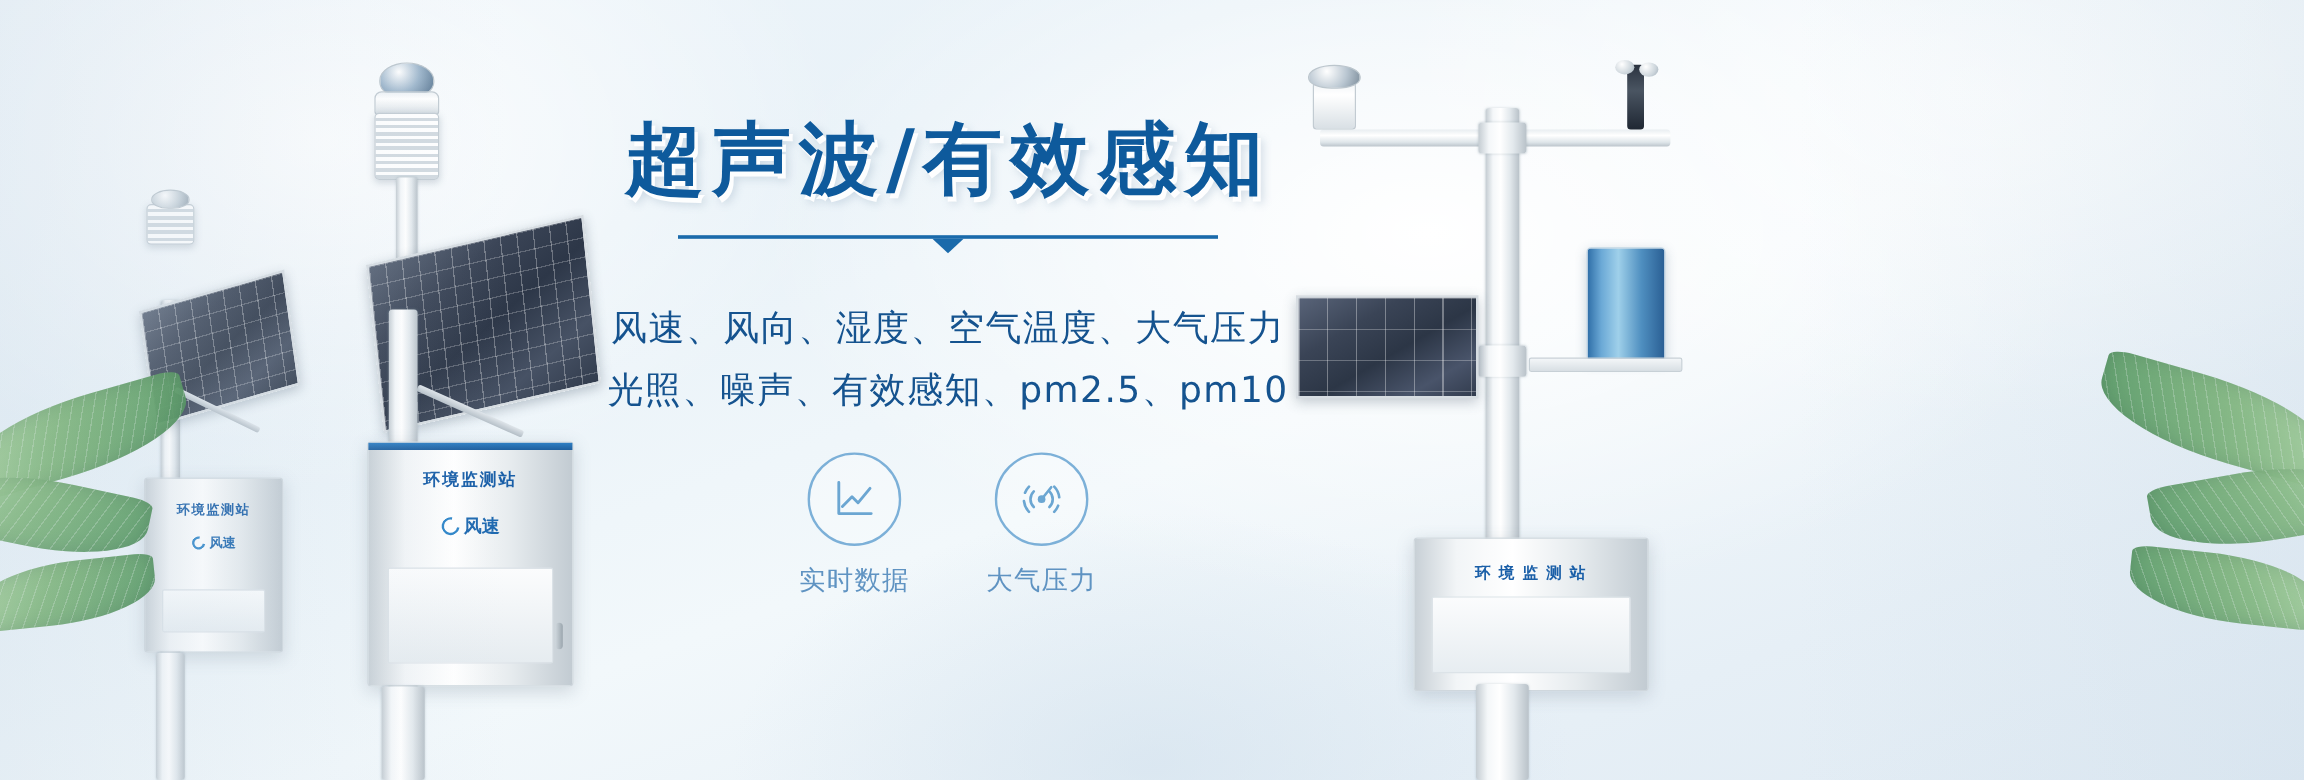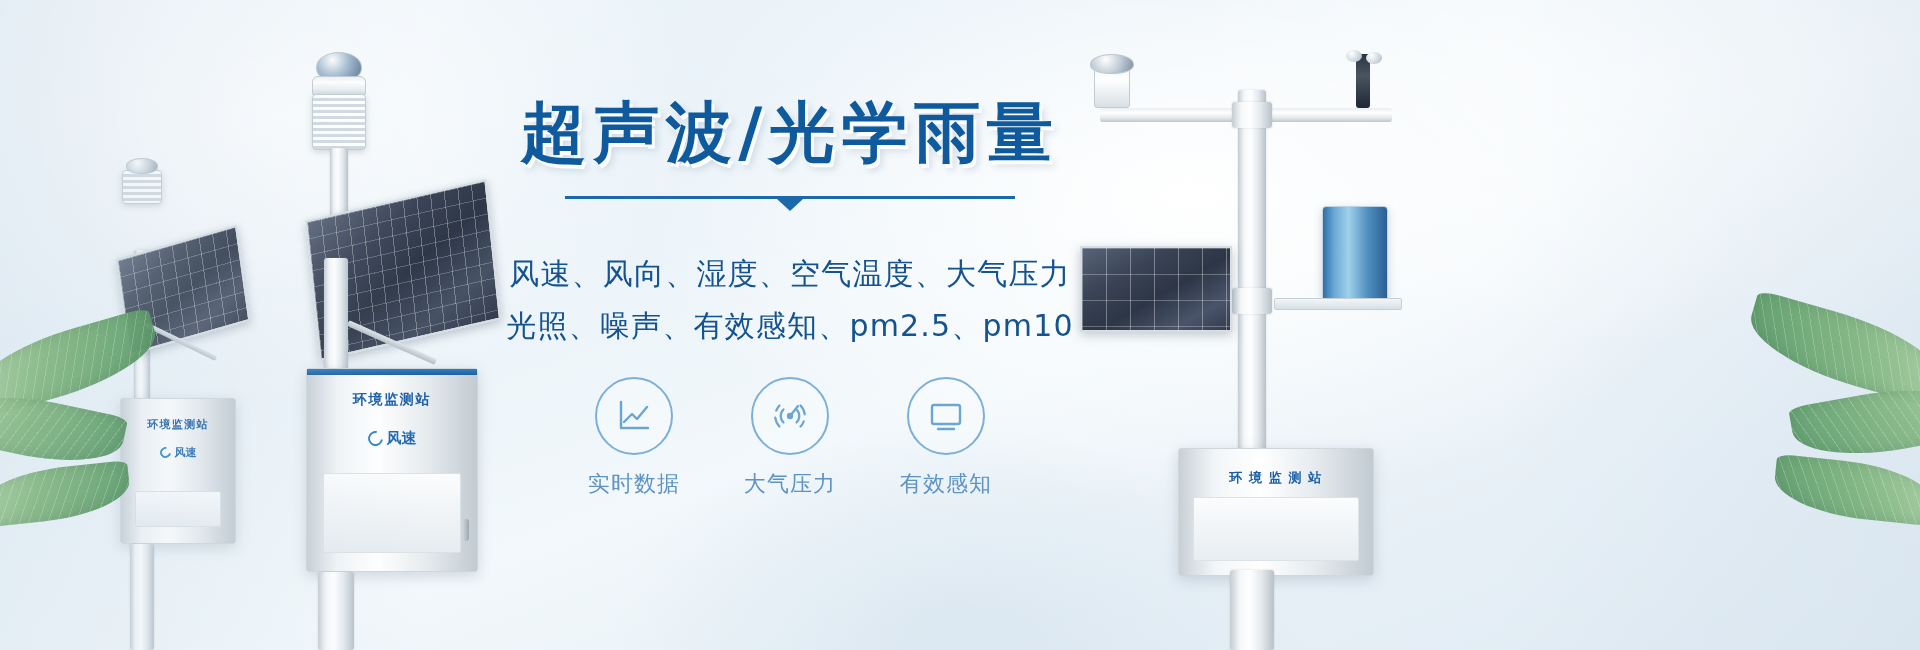--- a/index.html
+++ b/index.html
@@ -295,21 +295,21 @@
   <div class="leaf" style="left:-46px; top:400px; width:170px; height:58px; transform: rotate(12deg);"></div>
   <div class="leaf" style="left:-20px; top:468px; width:150px; height:52px; transform: rotate(-6deg);"></div>
   <div class="leaf" style="right:-26px; top:316px; width:200px; height:66px; transform: rotate(16deg) scaleX(-1);"></div>
   <div class="leaf" style="right:-52px; top:392px; width:180px; height:60px; transform: rotate(-10deg) scaleX(-1);"></div>
   <div class="leaf" style="right:-14px; top:462px; width:160px; height:56px; transform: rotate(6deg) scaleX(-1);"></div>
 
   <div class="vignette"></div>
 
   <div class="content">
 
-    <div class="headline">超声波/光学雨量</div>
+    <div class="headline">超声波/有效感知</div>
 
     <div class="divider">
       <div class="rule"></div>
       <div class="tri"></div>
     </div>
 
     <div class="sublines">
       <div class="subline">风速、风向、湿度、空气温度、大气压力</div>
       <div class="subline">光照、噪声、有效感知、pm2.5、pm10</div>
     </div>
@@ -333,26 +333,17 @@
             <path d="M20 20 L28 10"></path>
             <path d="M13.5 26.5 A9 9 0 0 1 13.5 13.5"></path>
             <path d="M9.5 30.5 A15 15 0 0 1 9.5 9.5" stroke-dasharray="10 7"></path>
             <path d="M26.5 13.5 A9 9 0 0 1 26.5 26.5"></path>
             <path d="M30.5 9.5 A15 15 0 0 1 30.5 30.5" stroke-dasharray="10 7"></path>
           </svg>
         </div>
         <div class="cap">大气压力</div>
       </div>
 
-      <div class="feature">
-        <div class="ring">
-          <svg width="40" height="40" viewBox="0 0 40 40" fill="none" stroke="#6ba6d2" stroke-width="2.4" stroke-linecap="round" stroke-linejoin="round">
-            <rect x="6" y="9" width="28" height="19" rx="2"></rect>
-            <path d="M12 33 H28"></path>
-          </svg>
-        </div>
-        <div class="cap">有效感知</div>
-      </div>
 
 
     </div>
   </div>
 </div>
 
 </body></html>

